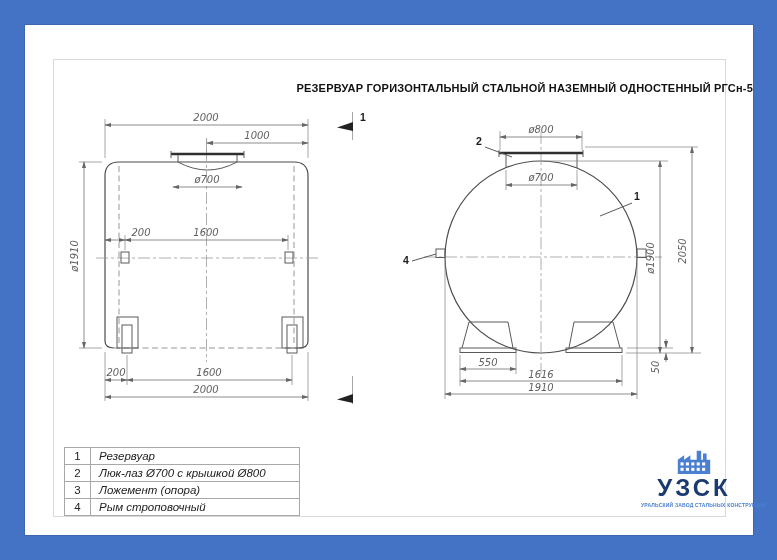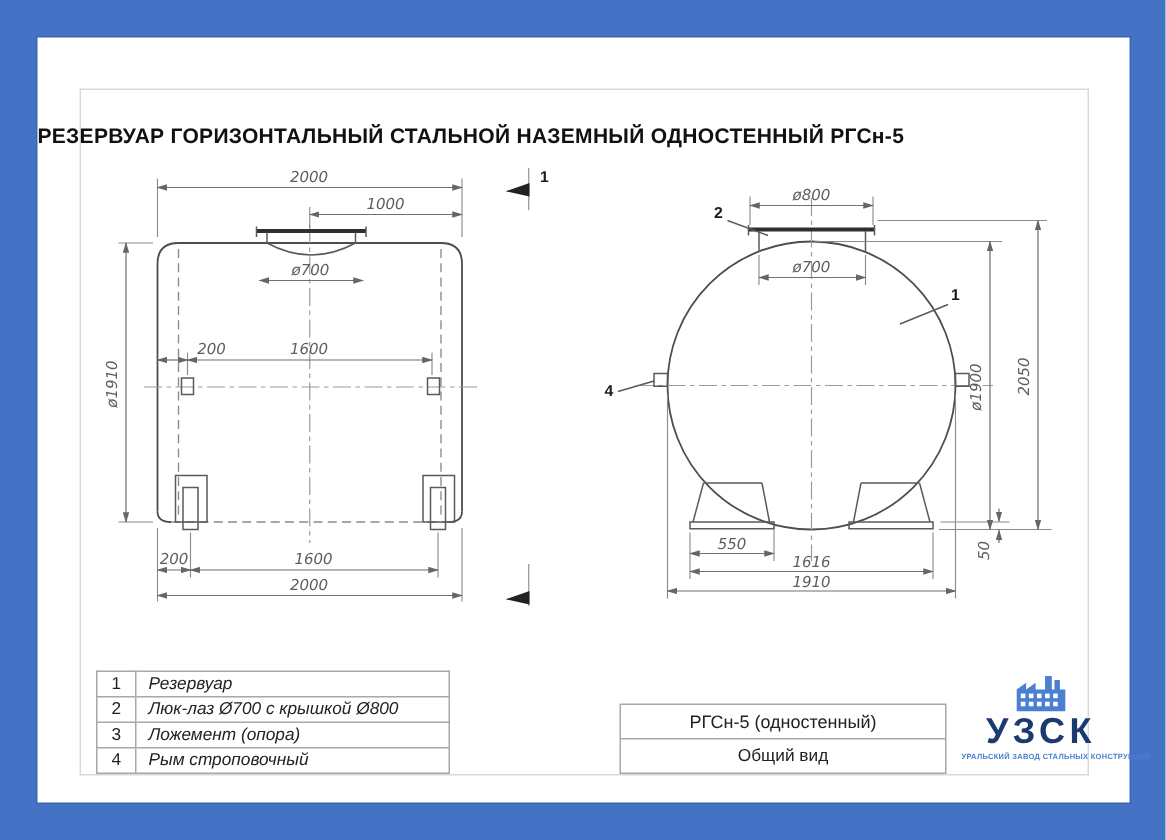--- a/index.html
+++ b/index.html
@@ -1,22 +1,22 @@
 <!DOCTYPE html>
 <html><head>
 <meta charset="utf-8">
 <style>
   html,body{margin:0;padding:0;}
   .page{position:relative;width:777px;height:560px;background:#4472c4;overflow:hidden;
         font-family:"Liberation Sans",sans-serif;}
   .sheet{position:absolute;left:25px;top:25px;width:728px;height:510px;background:#ffffff;
          box-shadow:0 0 0 1px rgba(0,0,0,.10);}
   .frame{position:absolute;left:53px;top:59px;width:671px;height:456px;border:1px solid #d9d9d9;}
-  .dwg-title{position:absolute;left:25px;top:82px;width:728px;text-align:left;
-             font-size:14px;font-weight:bold;color:#111;letter-spacing:.2px;}
+  .dwg-title{position:absolute;left:25px;top:82px;width:728px;text-align:right;
+             font-size:11px;font-weight:bold;color:#111;letter-spacing:.2px;}
   svg.draw{position:absolute;left:0;top:0;}
   .ln{stroke:#4d4d4d;stroke-width:1.2;fill:none;}
   .thin{stroke:#5a5a5a;stroke-width:1;fill:none;}
   .ext{stroke:#8a8a8a;stroke-width:.75;fill:none;}
   .dimln{stroke:#6f6f6f;stroke-width:.8;fill:none;}
   .dash{stroke:#8a8a8a;stroke-width:.9;fill:none;stroke-dasharray:6 3.5;}
   .cline{stroke:#9a9a9a;stroke-width:.8;fill:none;stroke-dasharray:12 3 3 3;}
   .flange{stroke:#2f2f2f;stroke-width:2.6;fill:none;}
   text.dim{font:italic 10px "DejaVu Sans",sans-serif;fill:#5f5f5f;text-anchor:middle;}
   text.call{font:bold 10.5px "Liberation Sans",sans-serif;fill:#1a1a1a;text-anchor:middle;}
@@ -212,24 +212,20 @@
         <td class="num">3</td>
         <td class="nm">Ложемент (опора)</td>
       </tr>
       <tr>
         <td class="num">4</td>
         <td class="nm">Рым строповочный</td>
       </tr>
     </tbody>
   </table>
 
-  <div class="tblock">
-    <div class="row model">РГСн-5 (одностенный)</div>
-    <div class="row view">Общий вид</div>
-  </div>
 
   <div class="logo">
     <svg width="38" height="27" viewBox="0 0 40 30">
       <path d="M2 29 V13 L9 8 V13 L16 8 V13 H23 V3 H28 V13 H30 V6 H34 V13 H38 V29 Z" fill="#4a7fd1"></path>
       <g fill="#ffffff">
         <rect x="5" y="16" width="3.4" height="3.4"></rect>
         <rect x="11" y="16" width="3.4" height="3.4"></rect>
         <rect x="17" y="16" width="3.4" height="3.4"></rect>
         <rect x="23" y="16" width="3.4" height="3.4"></rect>
         <rect x="29" y="16" width="3.4" height="3.4"></rect>

